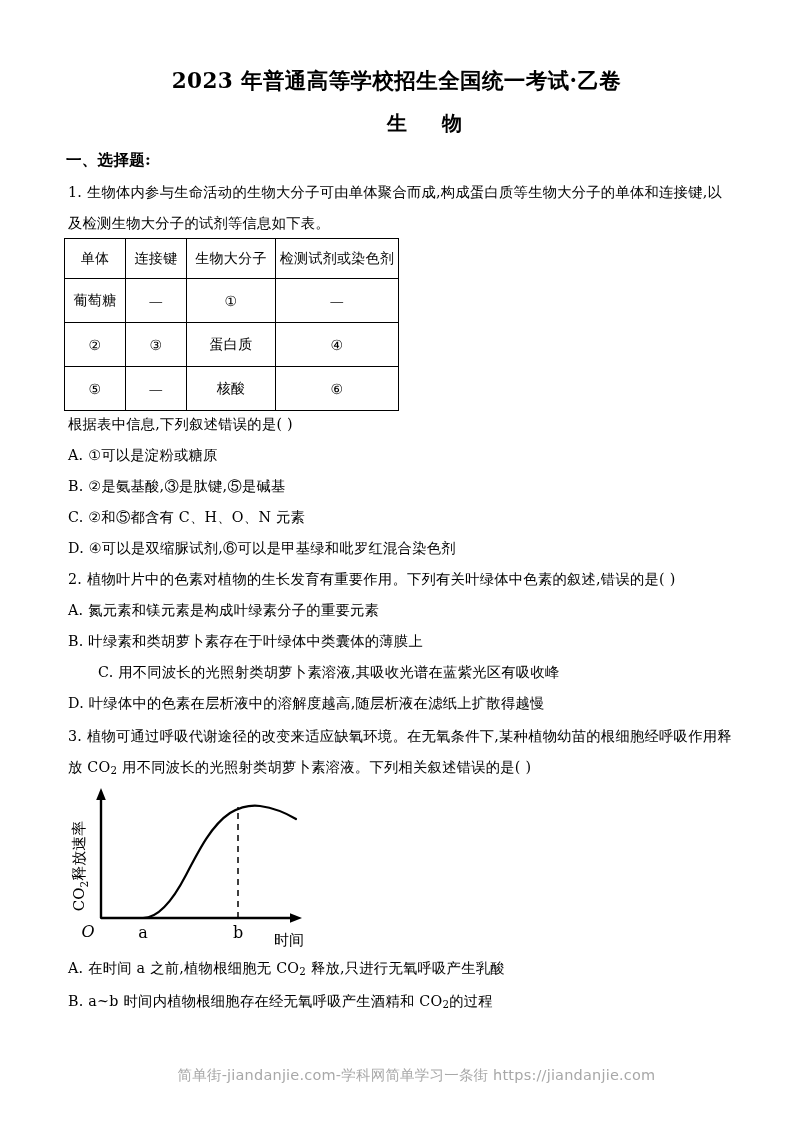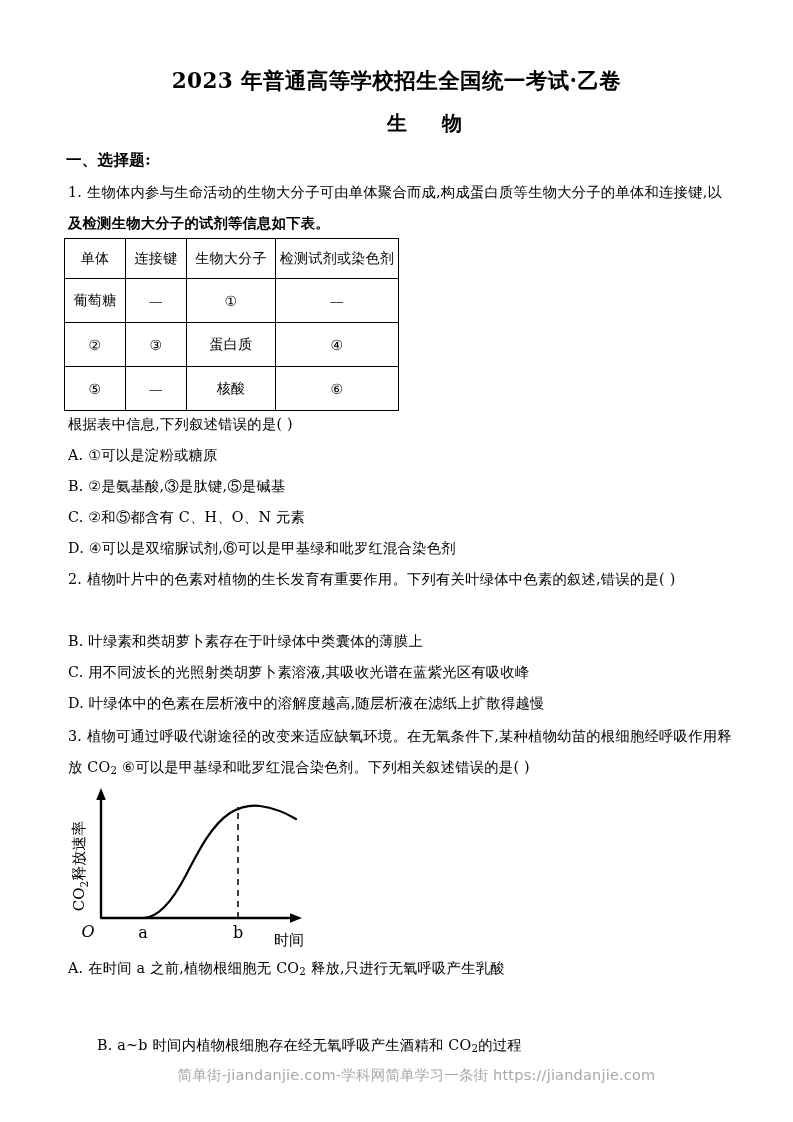--- a/index.html
+++ b/index.html
@@ -126,21 +126,21 @@
 <body>
 
 <div class="page">
 
   <div class="title-main">2023 年普通高等学校招生全国统一考试·乙卷</div>
   <div class="title-sub">生 物</div>
 
   <div class="section-head">一、选择题:</div>
 
   <div class="line" style="top:182px;">1. 生物体内参与生命活动的生物大分子可由单体聚合而成,构成蛋白质等生物大分子的单体和连接键,以</div>
-  <div class="line" style="top:213px;font-weight:bold;">及检测生物大分子的试剂等信息如下表。</div>
+  <div class="line" style="top:213px;">及检测生物大分子的试剂等信息如下表。</div>
 
   <table class="info-table">
     <thead>
       <tr>
         <td class="col-0">单体</td>
         <td class="col-1">连接键</td>
         <td class="col-2">生物大分子</td>
         <td class="col-3">检测试剂或染色剂</td>
       </tr>
     </thead>
@@ -166,26 +166,27 @@
     </tbody>
   </table>
 
   <div class="line" style="top:414px;">根据表中信息,下列叙述错误的是(      )</div>
   <div class="line" style="top:445px;">A. ①可以是淀粉或糖原</div>
   <div class="line" style="top:476px;">B. ②是氨基酸,③是肽键,⑤是碱基</div>
   <div class="line" style="top:507px;text-align:center;">C. ②和⑤都含有 C、H、O、N 元素</div>
   <div class="line" style="top:538px;">D. ④可以是双缩脲试剂,⑥可以是甲基绿和吡罗红混合染色剂</div>
 
   <div class="line" style="top:569px;">2. 植物叶片中的色素对植物的生长发育有重要作用。下列有关叶绿体中色素的叙述,错误的是(      )</div>
+  <div class="line" style="top:600px;">A. 氮元素和镁元素是构成叶绿素分子的重要元素</div>
   <div class="line" style="top:631px;">B. 叶绿素和类胡萝卜素存在于叶绿体中类囊体的薄膜上</div>
-  <div class="line" style="top:662px;">C. 用不同波长的光照射类胡萝卜素溶液,其吸收光谱在蓝紫光区有吸收峰</div>
+  <div class="line" style="top:662px;margin-left:30px;">C. 用不同波长的光照射类胡萝卜素溶液,其吸收光谱在蓝紫光区有吸收峰</div>
   <div class="line" style="top:693px;">D. 叶绿体中的色素在层析液中的溶解度越高,随层析液在滤纸上扩散得越慢</div>
 
   <div class="line" style="top:726px;">3. 植物可通过呼吸代谢途径的改变来适应缺氧环境。在无氧条件下,某种植物幼苗的根细胞经呼吸作用释</div>
-  <div class="line" style="top:757px;"><span>放 CO</span><sub>2</sub><span> ⑥可以是甲基绿和吡罗红混合染色剂。下列相关叙述错误的是(      )</span></div>
+  <div class="line" style="top:757px;"><span>放 CO</span><sub>2</sub><span> 用不同波长的光照射类胡萝卜素溶液。下列相关叙述错误的是(      )</span></div>
 
   <div class="figure">
     <svg width="260" height="175" viewBox="0 0 260 175" xmlns="http://www.w3.org/2000/svg">
 
       <line x1="41" y1="18" x2="41" y2="138" stroke="#000" stroke-width="2.4"></line>
       <polygon points="41,8 36.2,20 45.8,20" fill="#000"></polygon>
 
       <line x1="41" y1="138" x2="232" y2="138" stroke="#000" stroke-width="2.4"></line>
       <polygon points="242,138 230,133.2 230,142.8" fill="#000"></polygon>
 
@@ -198,17 +199,17 @@
       <text x="28" y="157" font-family="DejaVu Serif, Liberation Serif, serif" font-size="16" font-style="italic" text-anchor="middle" id="origin-lbl">O</text>
 
       <text x="83" y="158" font-family="DejaVu Serif, Liberation Serif, serif" font-size="16" text-anchor="middle" id="tick-a">a</text>
       <text x="178" y="158" font-family="DejaVu Serif, Liberation Serif, serif" font-size="16" text-anchor="middle" id="tick-b">b</text>
 
       <text x="229" y="165" font-family="DejaVu Serif, Liberation Serif, serif" font-size="15" text-anchor="middle" id="x-axis-title">时间</text>
     </svg>
   </div>
 
   <div class="line" style="top:958px;"><span>A. 在时间 a 之前,植物根细胞无 CO</span><sub>2</sub><span> 释放,只进行无氧呼吸产生乳酸</span></div>
-  <div class="line" style="top:1035px;margin-left:29px;"><span>B. a~b 时间内植物根细胞存在经无氧呼吸产生酒精和 CO</span><sub>2</sub><span>的过程</span></div>
+  <div class="line" style="top:991px;"><span>B. a~b 时间内植物根细胞存在经无氧呼吸产生酒精和 CO</span><sub>2</sub><span>的过程</span></div>
 
   <div class="footer" style="color: rgb(168, 168, 168);">简单街-jiandanjie.com-学科网简单学习一条街 https://jiandanjie.com</div>
 
 </div>
 
 </body></html>

